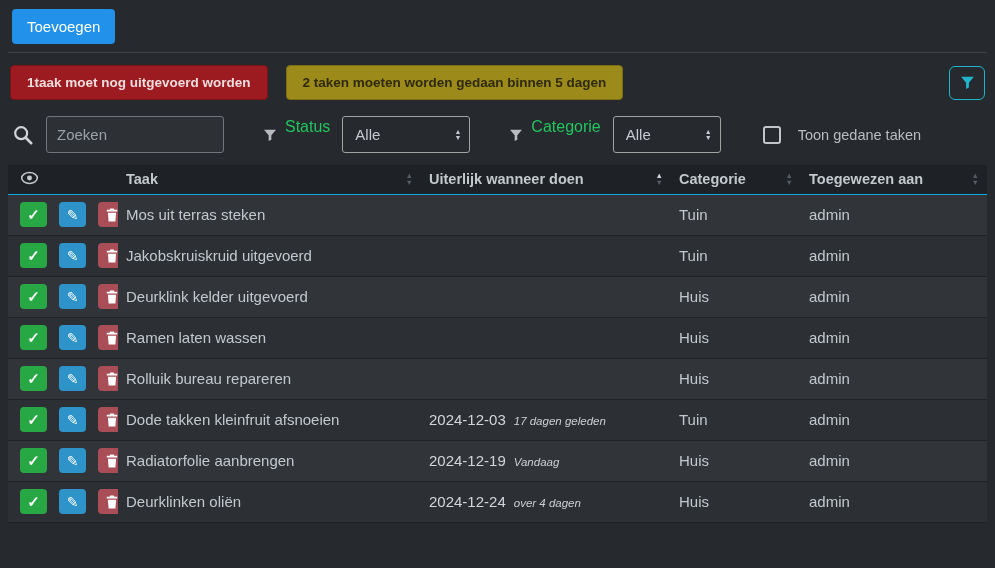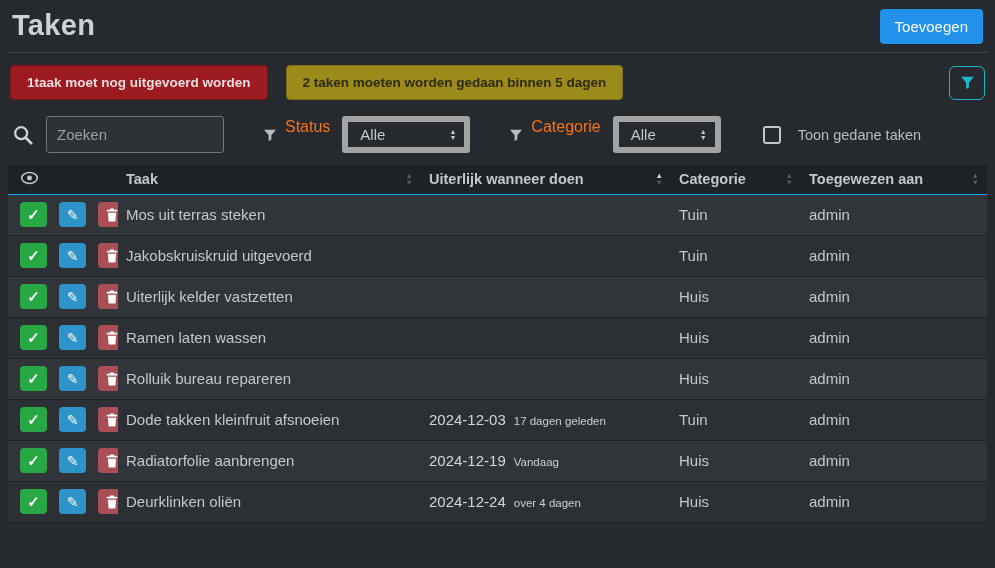--- a/index.html
+++ b/index.html
@@ -41,24 +41,24 @@
   
   .filters-row { display: flex; align-items: center; padding: 10px 12px 8px 12px; }
   .search-icon-wrap { margin-right: 12px; display: flex; align-items: center; }
   .search-input {
     width: 178px; height: 37px; background: #2d3136; border: 1px solid #70757c;
     border-radius: 3px; color: #d0d4d8; font-size: 15px; padding: 0 10px;
     font-family: inherit; outline: none;
   }
   .search-input::placeholder { color: #9aa0a6; }
   .filter-group { display: flex; align-items: center; margin-left: 38px; }
-  .filter-label { font-size: 16px; color: #f97316; margin: 0 12px 16px 7px; }
+  .filter-label { font-size: 16px; color: #22c55e; margin: 0 12px 16px 7px; }
   .select-box {
     display: flex; align-items: center; justify-content: space-between;
-    width: 128px; height: 37px; background: #26292d; border: 6px solid #a3a3a3;
+    width: 128px; height: 37px; background: #26292d; border: 1px solid #a3a3a3;
     border-radius: 3px; padding: 0 8px 0 12px; cursor: pointer;
   }
   .select-box.small { width: 108px; }
   .select-value { font-size: 15px; color: #c6cad0; }
   .steppers { display: flex; flex-direction: column; font-size: 7px; line-height: 6px; color: #c6cad0; }
   .checkbox-group { display: flex; align-items: center; margin-left: 42px; }
   .checkbox {
     width: 18px; height: 18px; border: 2px solid #c2c6cb; border-radius: 3px;
     background: transparent; cursor: pointer;
   }
@@ -99,27 +99,26 @@
     display: inline-flex; align-items: center; justify-content: center;
     margin-right: 8px; vertical-align: middle; color: #fff; font-family: inherit;
   }
   .btn-done   { background: #28a745; }
   .btn-edit   { background: #2d93c8; }
   .btn-delete { background: #a94e56; }
   .glyph { color: #fff; font-size: 14px; line-height: 1; }
   .glyph-check { font-weight: 700; font-size: 15px; }
 
   .due-date { color: #d2d6da; }
-  .due-rel { font-size: 11.5px; color: #ccd0d4; margin-left: 8px; }
+  .due-rel { font-size: 11.5px; font-style: italic; color: #ccd0d4; margin-left: 8px; }
 </style>
 </head>
 <body>
 
 <div class="page-header">
-  <div class="page-title">Taken</div>
   <button class="btn-add">Toevoegen</button>
 </div>
 <div class="divider"></div>
 
 <div class="alerts-row">
   <div class="alert" data-variant="danger">1taak moet nog uitgevoerd worden</div>
   <div class="alert" data-variant="warning">2 taken moeten worden gedaan binnen 5 dagen</div>
   <button class="btn-filter">
     <svg width="17" height="17" viewBox="0 0 24 24">
       <path fill="#1fb6cd" d="M3 4h18l-7 8.5V19l-4 2v-8.5L3 4z"></path>
@@ -264,21 +263,21 @@
             </button>
         <button class="btn-action btn-edit">
               <span class="glyph">✎</span>
             </button>
         <button class="btn-action btn-delete">
               <svg width="12" height="14" viewBox="0 0 20 24">
                 <path fill="#fff" d="M7 1h6l1 2h5v3H1V3h5l1-2zM3 8h14l-1.2 15H4.2L3 8z"></path>
               </svg>
             </button>
       </td>
-      <td>Uiterlijk kelder vastzetten</td>
+      <td>Deurklink kelder uitgevoerd</td>
       <td><span class="due-date"></span><span class="due-rel"></span></td>
       <td>Huis</td>
       <td>admin</td>
     </tr>
     <tr data-variant="default">
       <td class="cell-actions">
         <button class="btn-action btn-done">
               <span class="glyph glyph-check">✓</span>
             </button>
         <button class="btn-action btn-edit">

